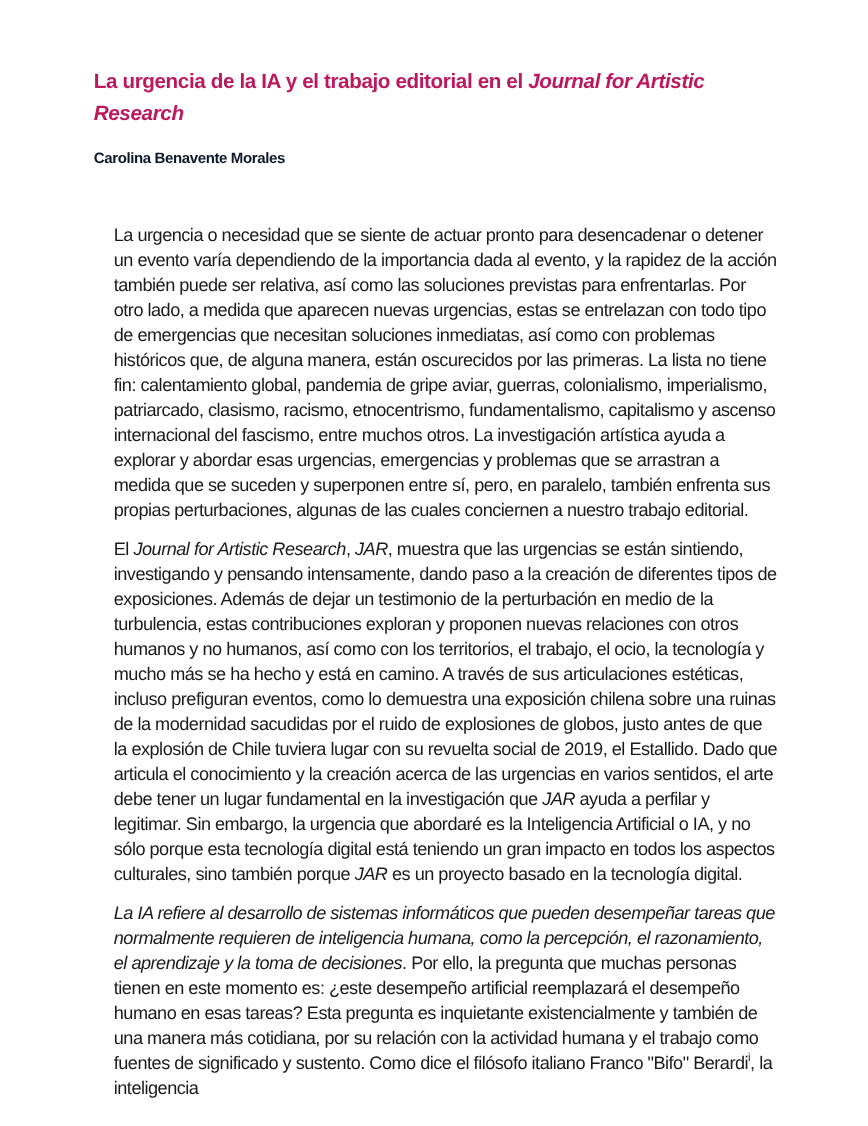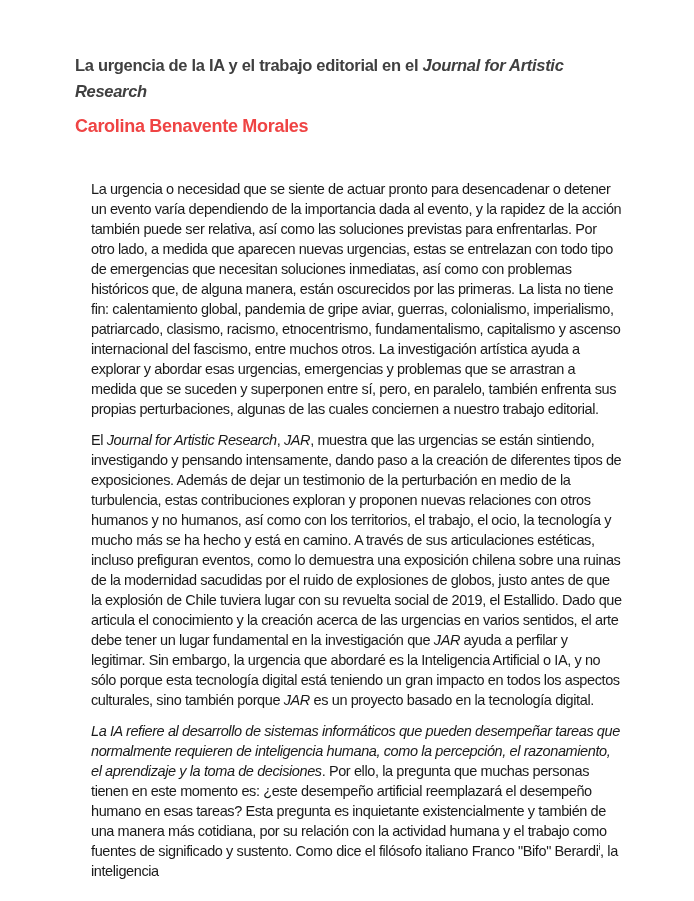--- a/index.html
+++ b/index.html
@@ -16,29 +16,29 @@
     box-sizing: border-box;
     padding: 52px 72px 0 75px;
     font-family: "Liberation Sans", "DejaVu Sans", sans-serif;
     color: #1a1a1a;
   }
   .doc-title {
     margin: 0 0 12px 0;
     font-size: 16.5px;
     line-height: 26px;
     font-weight: bold;
-    color: #404040;
+    color: #be185d;
     letter-spacing: -0.3px;
   }
   .author {
     margin: 0 0 43px 0;
-    font-size: 18px;
+    font-size: 12px;
     line-height: 20px;
     font-weight: bold;
-    color: #ef4444;
+    color: #0f172a;
     letter-spacing: -0.3px;
   }
   .doc-body {
     font-size: 14.5px;
     line-height: 20px;
     letter-spacing: -0.4px;
   }
   .para {
     margin: 0 0 11px 16px;
   }

